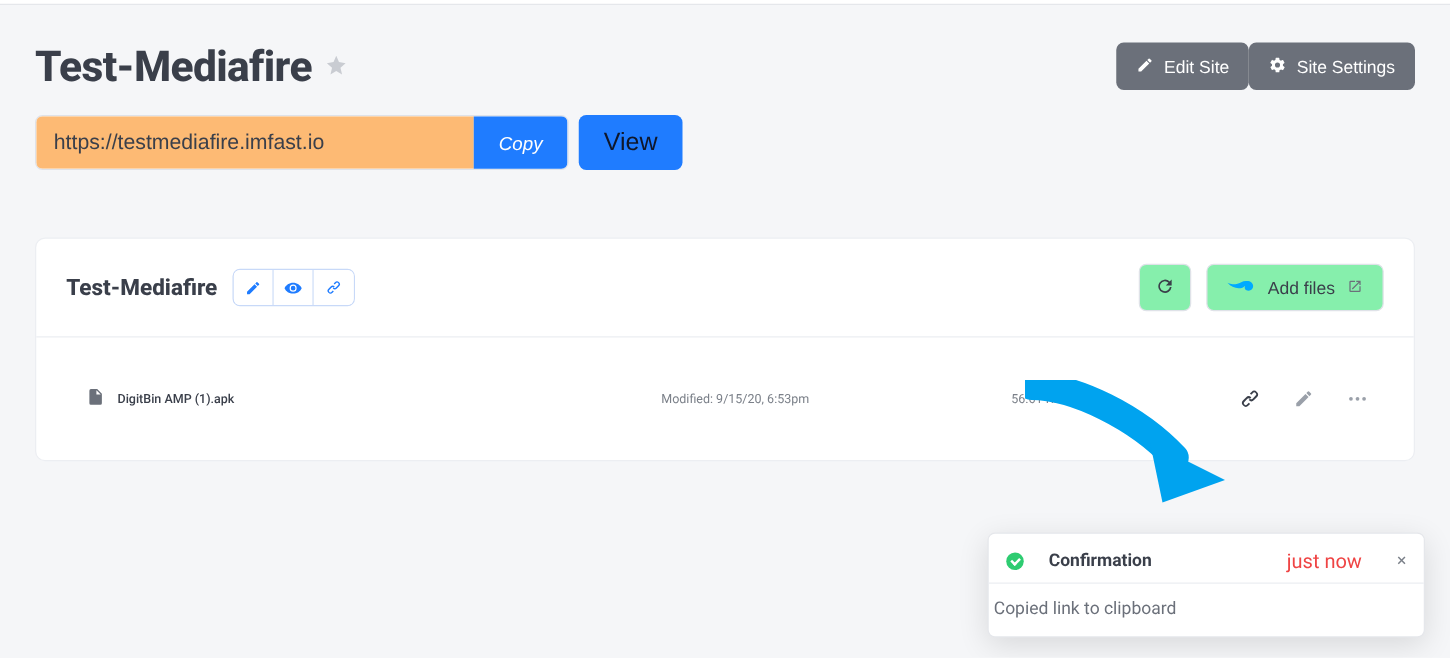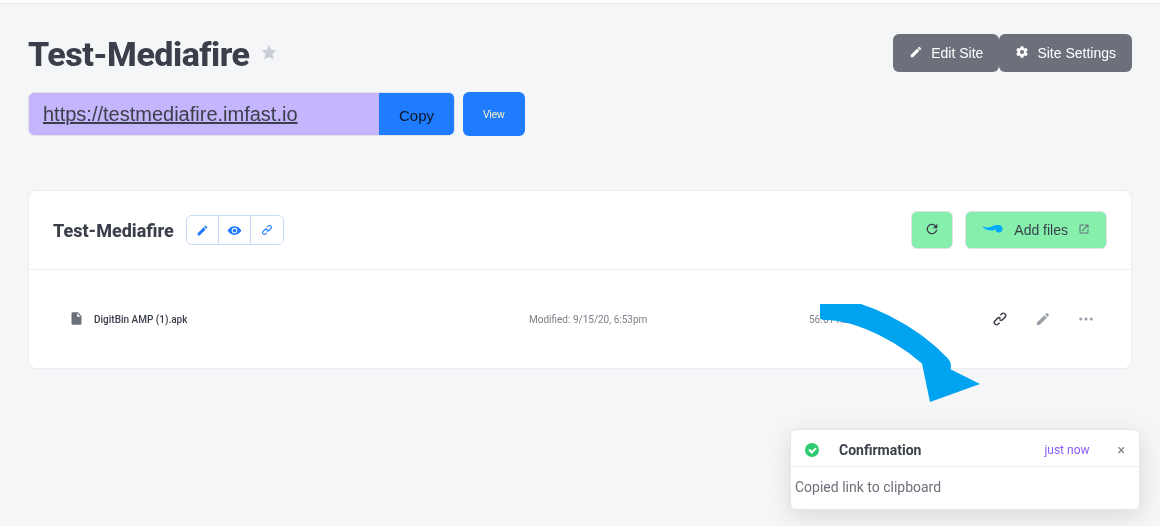--- a/index.html
+++ b/index.html
@@ -87,43 +87,43 @@
     border-radius: 6px;
     overflow: hidden;
     height: 44px;
     background: #fff;
   }
 
   .url-input {
     border: none;
     outline: none;
     padding: 0 14px;
-    font-size: 20px;
+    font-size: 17px;
     color: #3a3f4a;
     width: 350px;
-    background: #c4b5fd;
-    text-decoration: underline;
+    background: #fdba74;
   }
 
   .btn-blue {
     background: #1f7cff;
-    color: #0f172a;
+    color: #ffffff;
     border-radius: 0;
     height: 44px;
     padding: 0 20px;
     font-size: 15px;
+    font-style: italic;
   }
 
   .btn-blue-standalone {
     background: #1f7cff;
-    color: #fef9c3;
+    color: #0f172a;
     border-radius: 6px;
     height: 44px;
     padding: 0 20px;
-    font-size: 10px;
+    font-size: 20px;
     border: none;
     cursor: pointer;
   }
 
   
   .card {
     margin-top: 54px;
     background: #fff;
     border: 1px solid #eceef2;
     border-radius: 8px;
@@ -274,22 +274,22 @@
   }
 
   .toast-title {
     font-weight: 700;
     color: #3a3f4a;
     font-size: 14px;
     flex: 1;
   }
 
   .toast-time {
-    color: #8b5cf6;
-    font-size: 12px;
+    color: #ef4444;
+    font-size: 16px;
     margin-right: 8px;
   }
 
   .toast-close {
     color: #7b8089;
     cursor: pointer;
     font-size: 14px;
     line-height: 1;
   }
 

